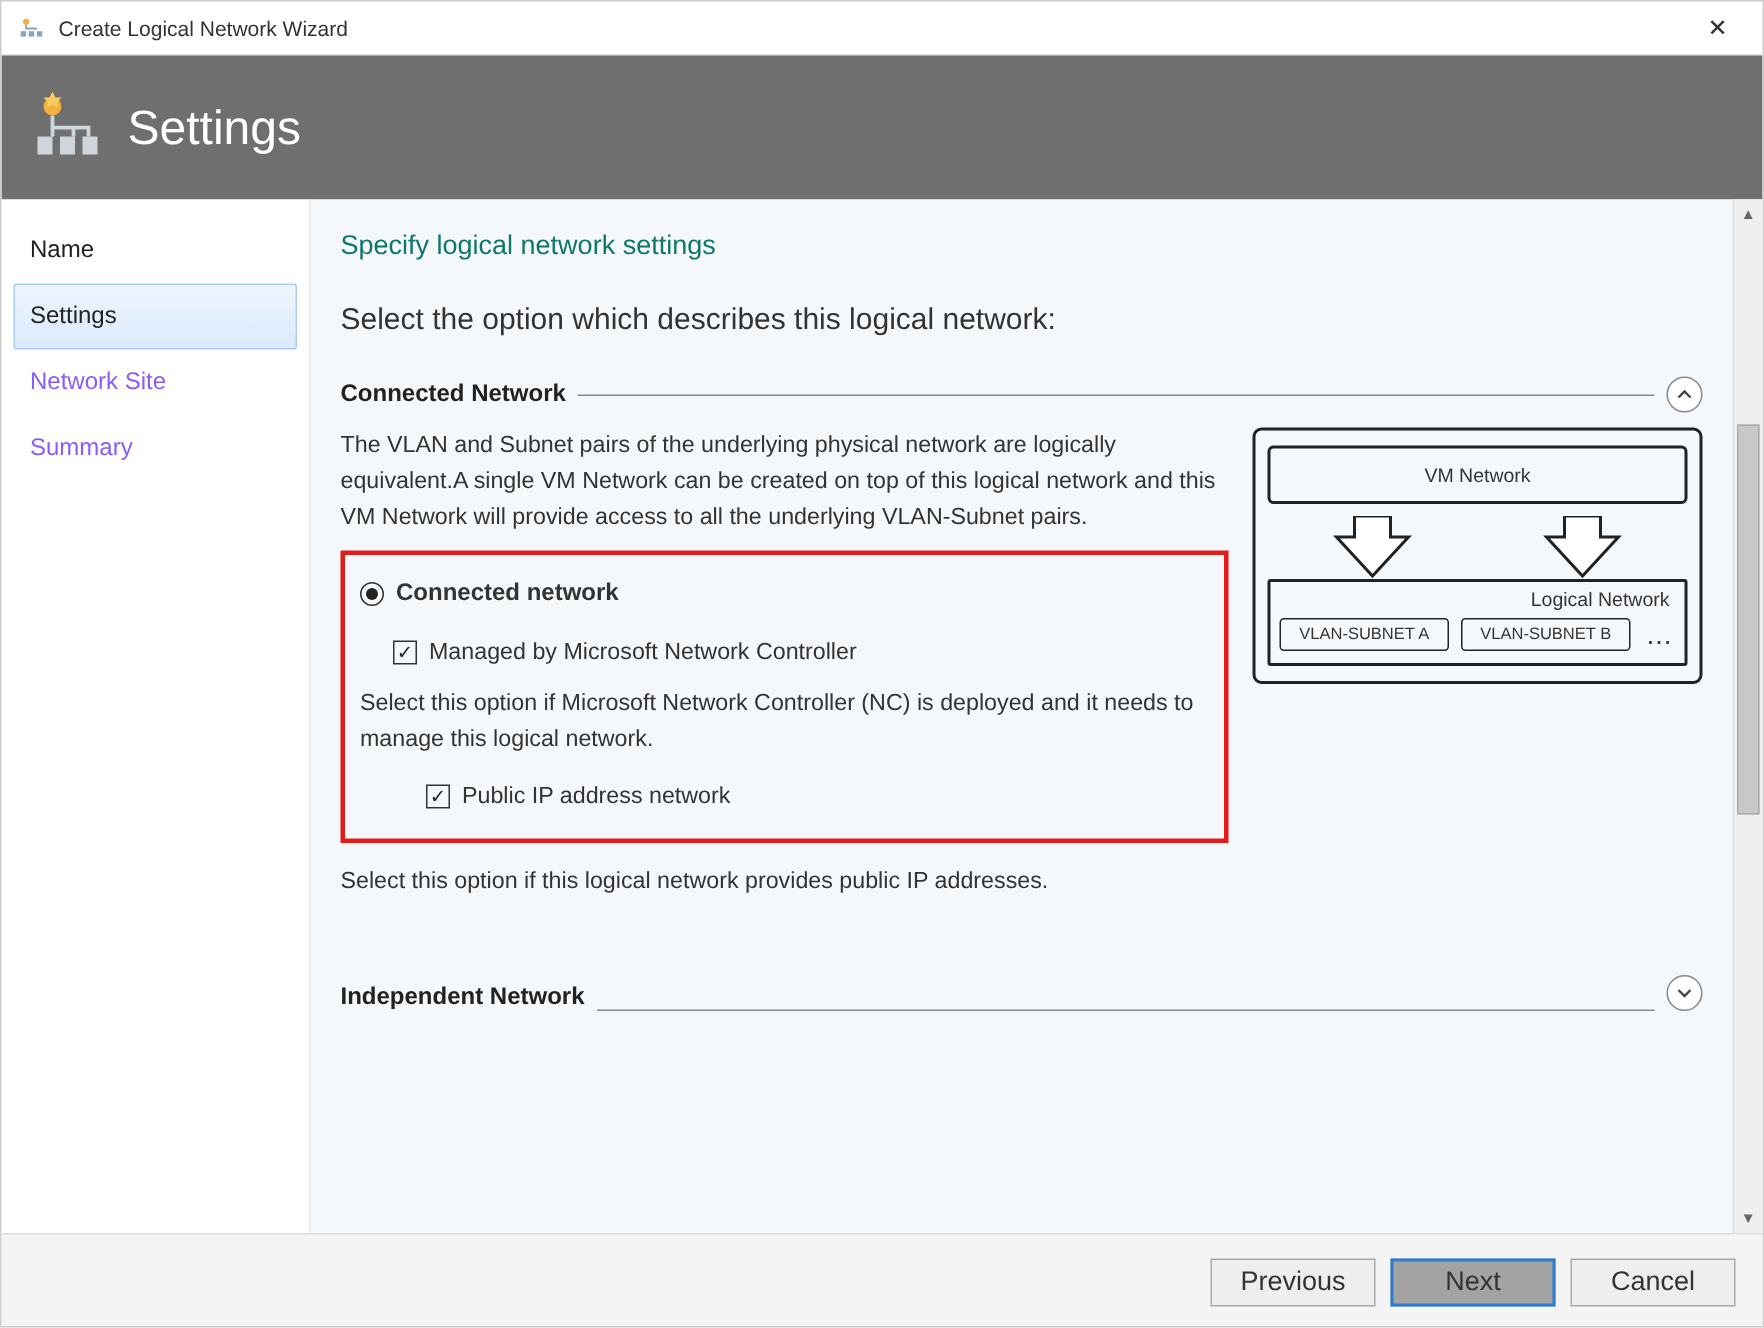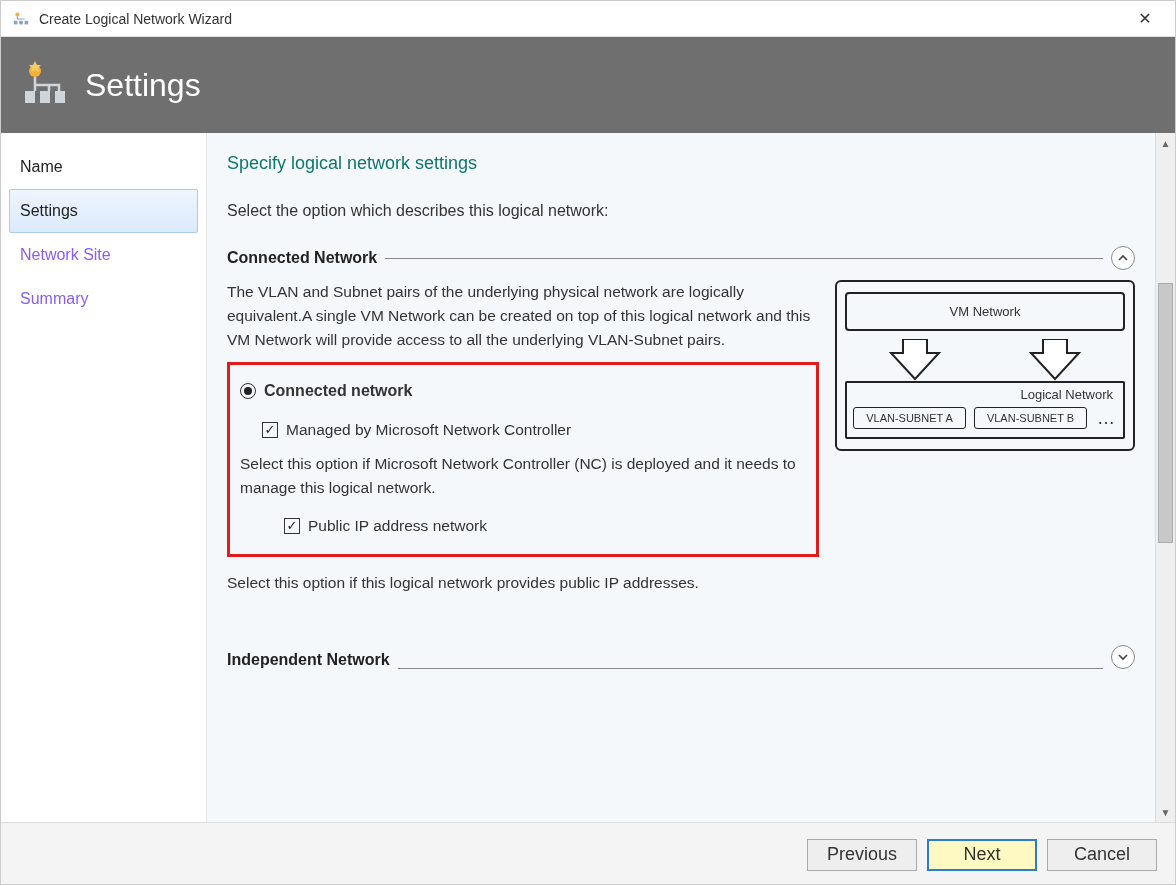--- a/index.html
+++ b/index.html
@@ -111,21 +111,21 @@
     height: 260px; background: #c8c8c8; border: 1px solid #aaa;
     cursor: pointer;
   }
   .page-heading {
     font-size: 18px;
     color: #0f766e;
     margin: 0 0 28px 0;
     font-weight: 400;
   }
   .instruction {
-    font-size: 16px;
+    font-size: 20px;
     color: #333;
     margin-bottom: 26px;
   }
   .section-header {
     display: flex;
     align-items: center;
     margin-bottom: 10px;
   }
   .section-title {
     font-weight: 600;
@@ -253,21 +253,21 @@
     min-width: 110px;
     height: 32px;
     border: 1px solid #aaa;
     background: #eee;
     font-size: 18px;
     cursor: pointer;
     display: flex; align-items: center; justify-content: center;
   }
   .btn.primary {
     border: 2px solid #2b7cd3;
-    background: #fef9c3;
+    background: #a3a3a3;
   }
 </style>
 </head>
 <body>
 
 <div class="titlebar">
   <span class="titlebar-icon">
     <svg viewBox="0 0 20 20" width="18" height="18">
       <circle cx="6" cy="5" r="2.3" fill="#f3b13b"></circle>
       <rect x="2" y="12" width="4" height="4" fill="#8aa4b8"></rect>

